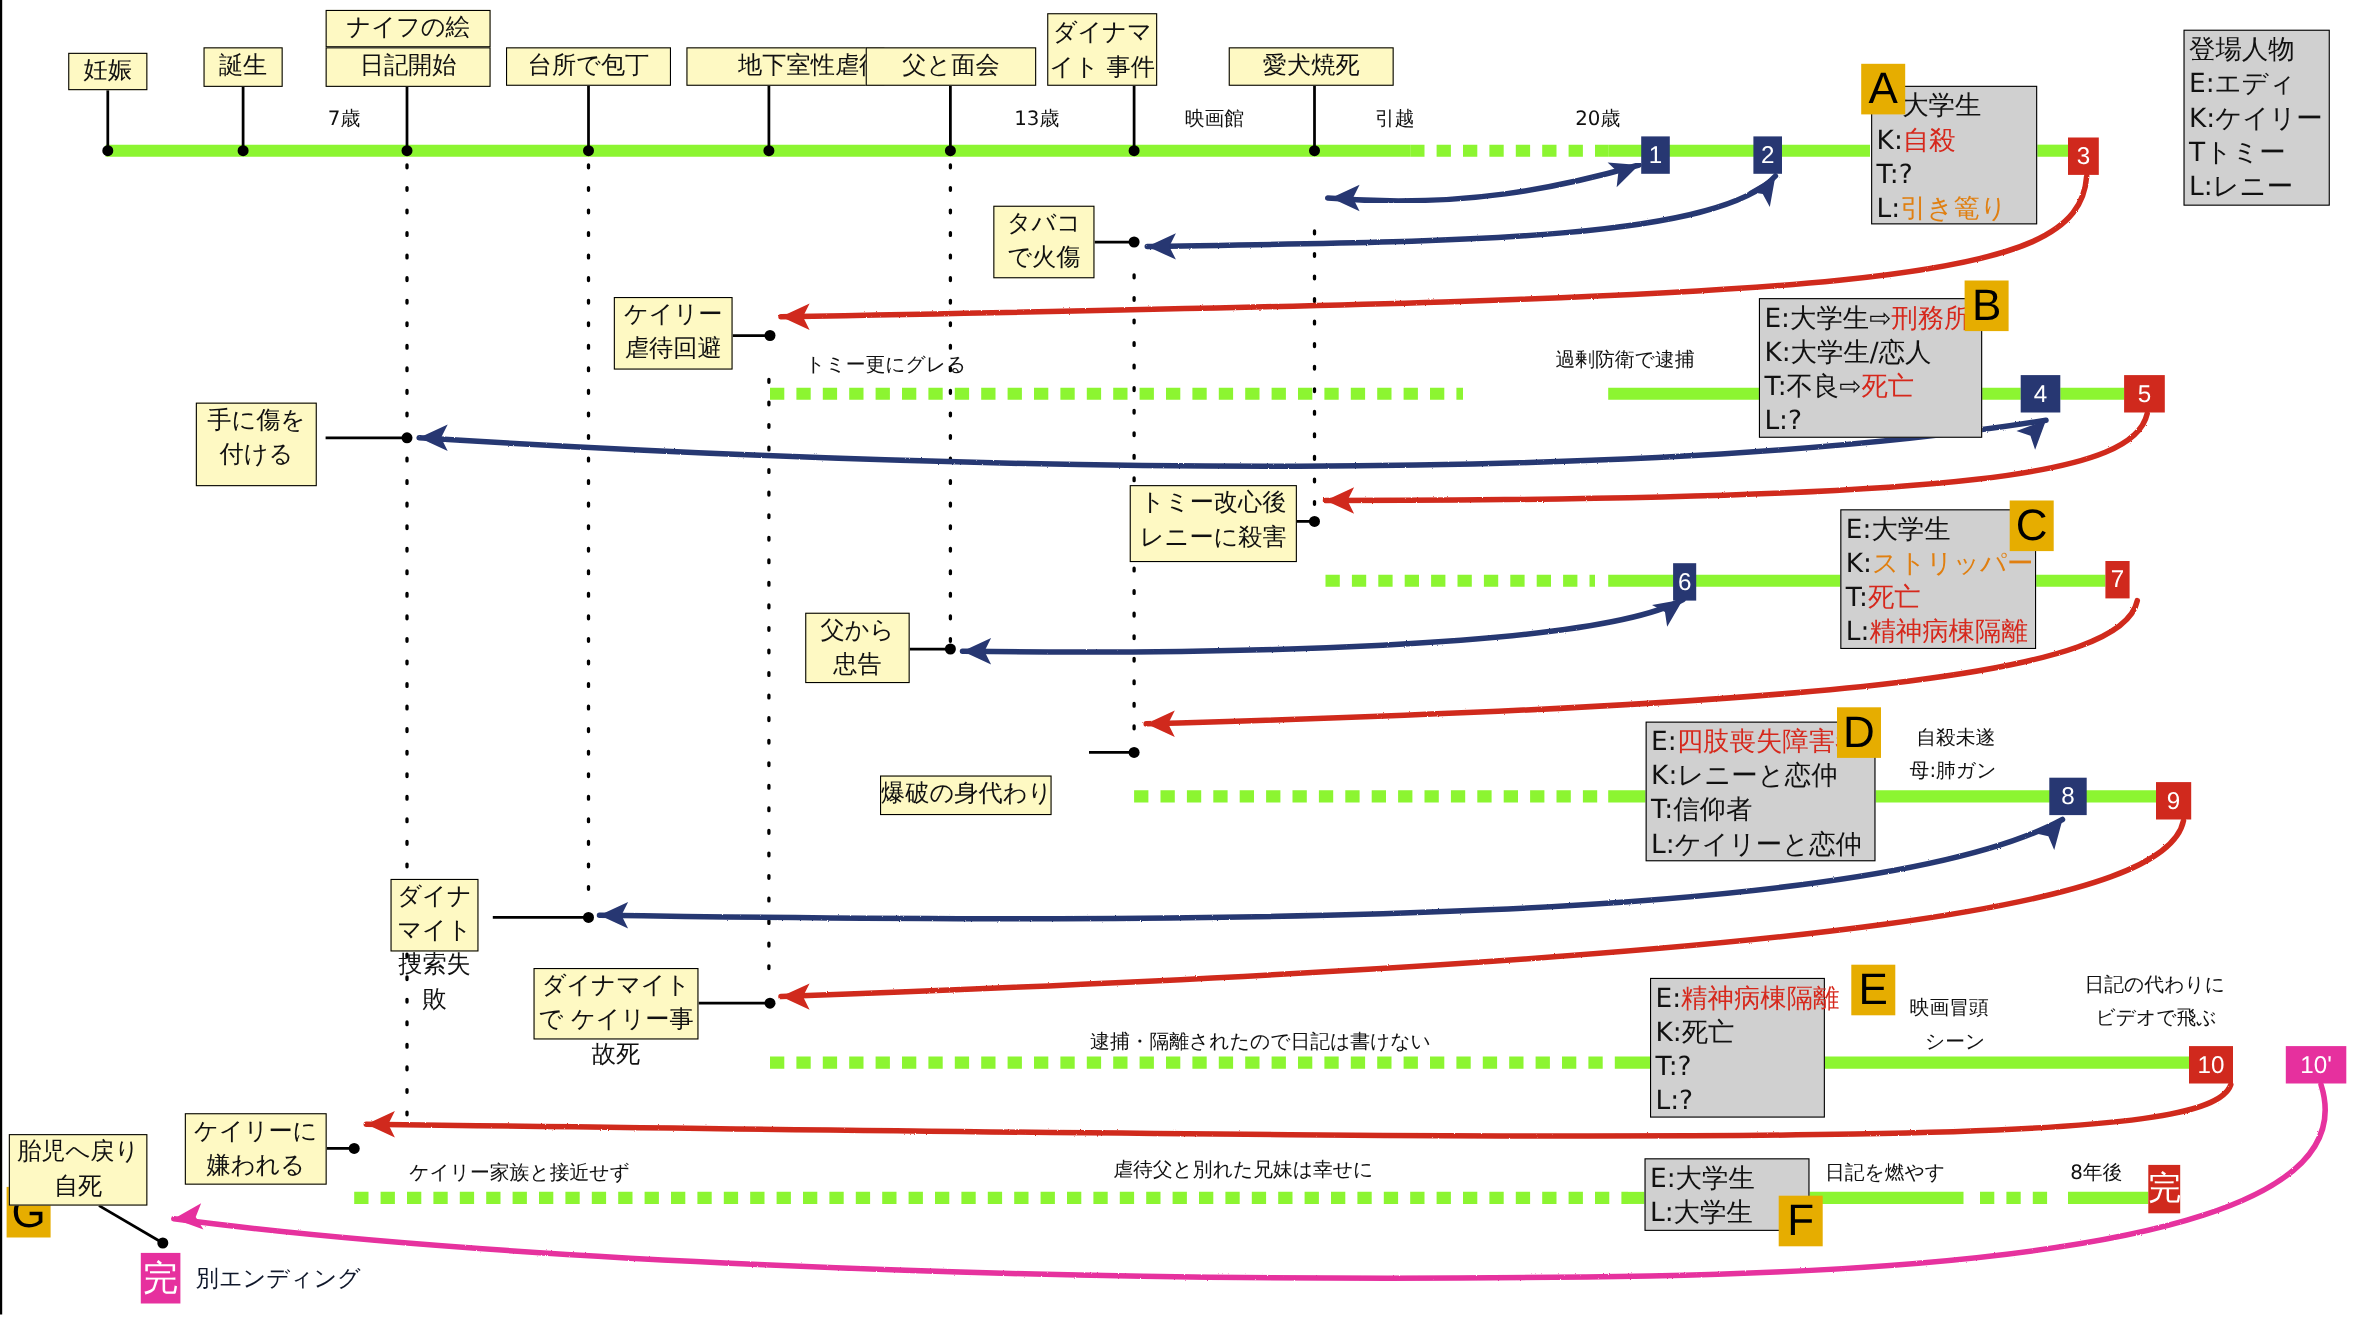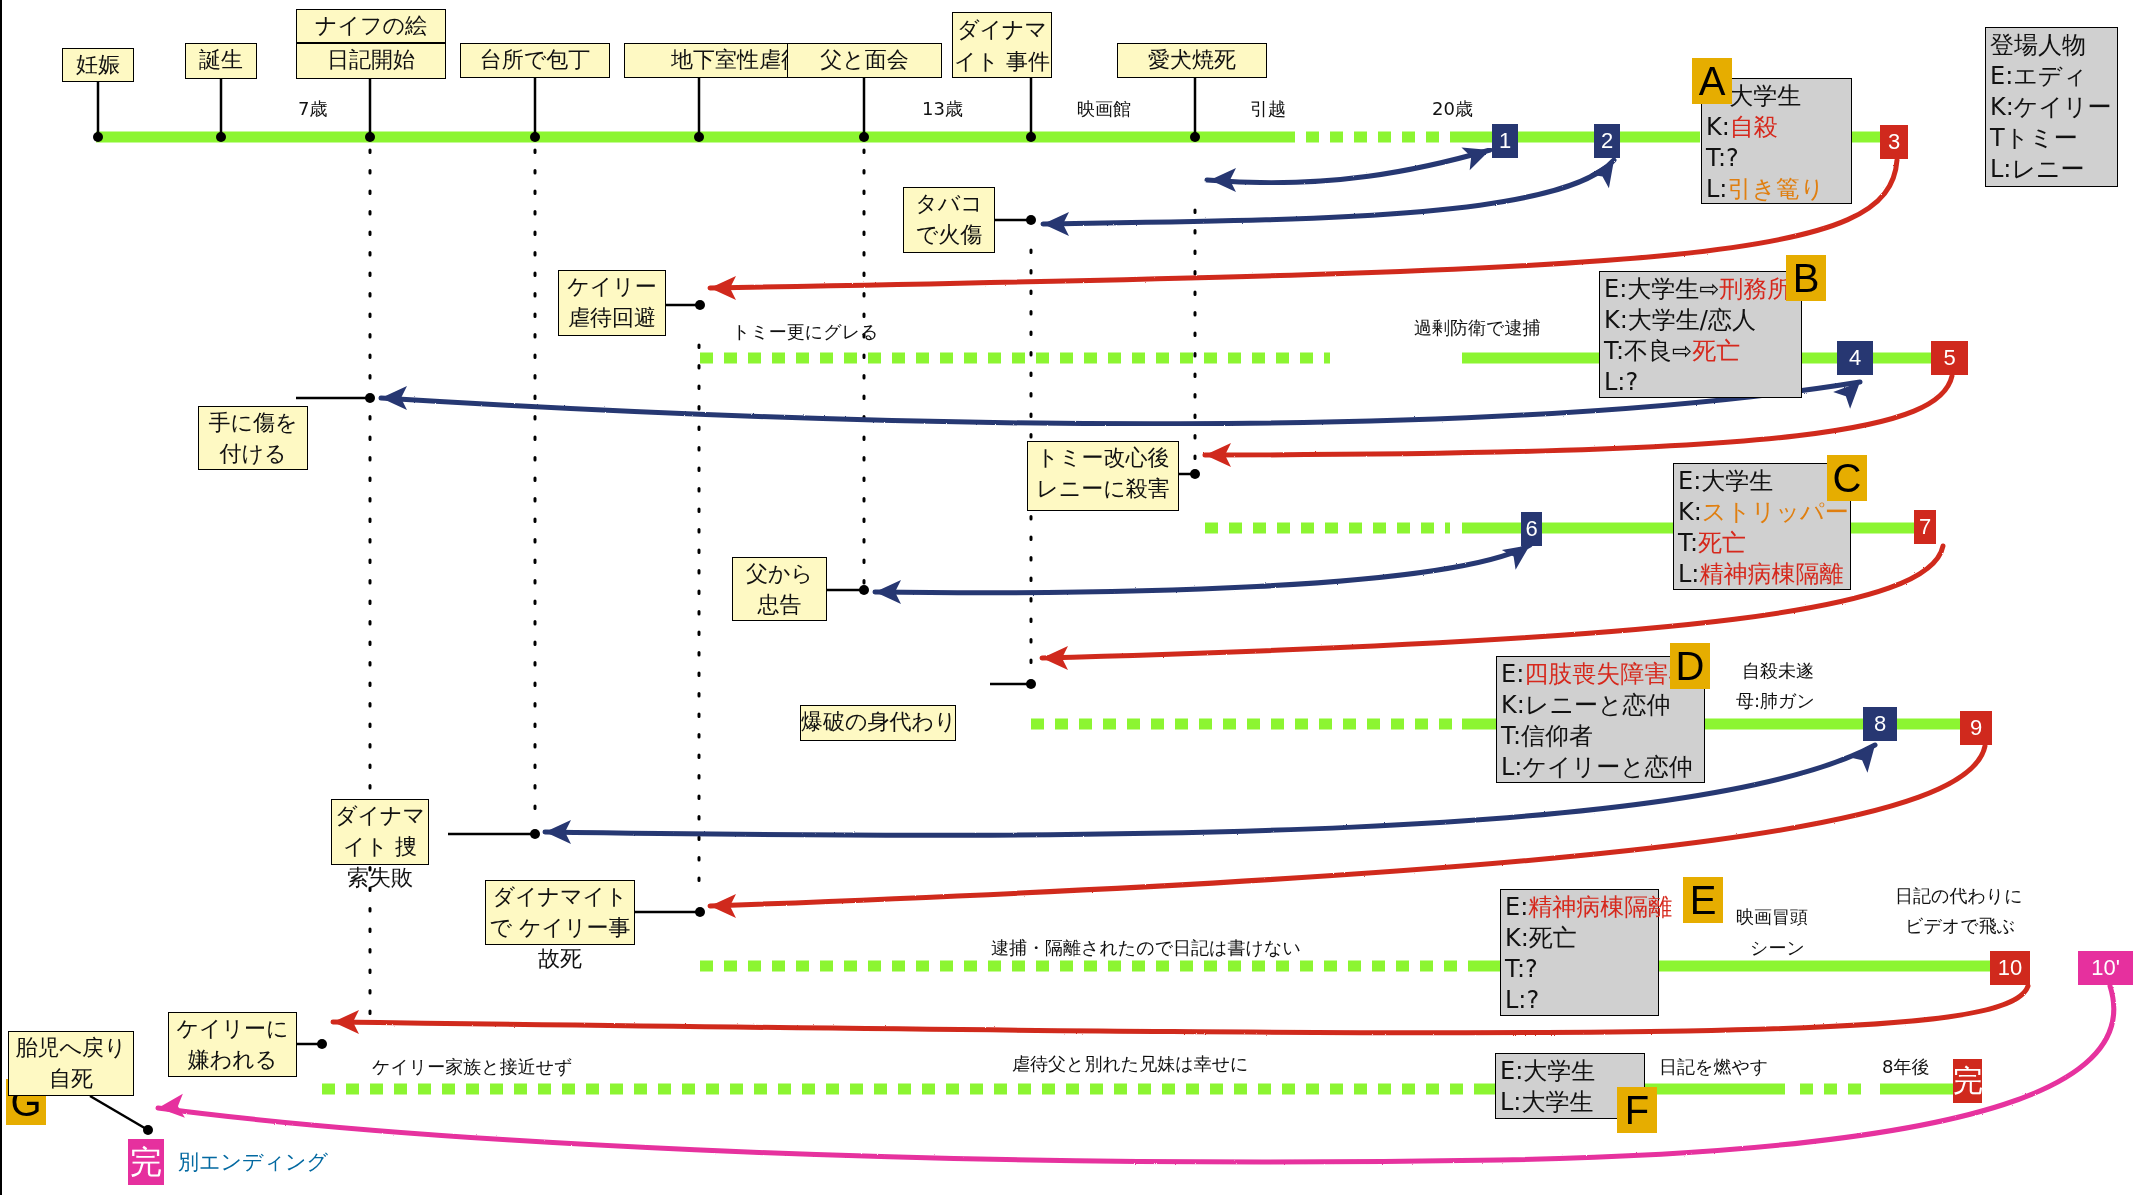--- a/index.html
+++ b/index.html
@@ -6,21 +6,21 @@
   body{width:2143px;height:1197px;overflow:hidden;position:relative;font-family:"DejaVu Sans","Liberation Sans",sans-serif;}
   #frame{position:absolute;left:0;top:0;width:2141px;height:1195px;border-left:2px solid #000;}
   svg{position:absolute;left:0;top:0;}
   .box{position:absolute;border:1.5px solid #000;background:#fef9c3;color:#111;font-size:22px;text-align:center;line-height:31px;box-sizing:border-box;white-space:nowrap;}
   .gbox{position:absolute;border:1.5px solid #000;background:#d0d0d0;color:#111;font-size:24px;line-height:31px;box-sizing:border-box;padding:2px 4px;white-space:nowrap;}
   .lbl{position:absolute;font-size:18px;color:#111;white-space:nowrap;line-height:30px;text-align:center;}
   .badge{position:absolute;color:#fff;font-size:22px;text-align:center;line-height:34px;height:34px;font-family:"Liberation Sans",sans-serif;}
   .letter{position:absolute;background:#e6ad00;color:#000;font-size:40px;line-height:46px;width:40px;height:46px;text-align:center;font-family:"Liberation Sans",sans-serif;}
   .red{color:#d6281c;}
   .orange{color:#e07f10;}
-  .pink{color:#0369a1;}
+  .pink{color:#0f172a;}
 </style>
 </head>
 <body>
 
 <div id="frame"></div>
 
 <svg id="diagram" width="2143" height="1197" viewBox="0 0 2143 1197">
   <defs>
     <filter id="rough" x="-5%" y="-5%" width="110%" height="110%">
       <feTurbulence type="fractalNoise" baseFrequency="0.9" numOctaves="1" result="n"></feTurbulence>
@@ -247,25 +247,25 @@
 <div class="badge" style="left:1914px;top:510px;width:22px;background:#d0291d;">7</div>
 <div class="badge" style="left:1863px;top:707px;width:34px;background:#273772;">8</div>
 <div class="badge" style="left:1960px;top:711px;width:32px;background:#d0291d;">9</div>
 <div class="badge" style="left:1990px;top:951px;width:40px;background:#d0291d;">10</div>
 <div class="badge" style="left:2078px;top:951px;width:55px;background:#e6309e;">10'</div>
 <div class="badge" style="left:1953px;top:1059px;width:29px;height:44px;line-height:44px;font-size:30px;background:#d0291d;">完</div>
 <div class="badge" style="left:128px;top:1139px;width:36px;height:46px;line-height:46px;font-size:32px;background:#e6309e;">完</div>
 
 <div class="box" style="left:903px;top:187px;width:92px;height:66px;white-space:normal;line-height:31px;">タバコ で火傷</div>
 <div class="box" style="left:558px;top:270px;width:108px;height:66px;white-space:normal;line-height:31px;">ケイリー 虐待回避</div>
-<div class="box" style="left:198px;top:366px;width:110px;height:64px;white-space:normal;line-height:31px;margin-top:40px;">手に傷を 付ける</div>
+<div class="box" style="left:178px;top:366px;width:110px;height:76px;white-space:normal;line-height:31px;">手に傷を 付ける</div>
 <div class="box" style="left:1027px;top:441px;width:152px;height:70px;white-space:normal;line-height:31px;">トミー改心後 レニーに殺害</div>
 <div class="box" style="left:732px;top:557px;width:95px;height:64px;white-space:normal;line-height:31px;">父から 忠告</div>
 <div class="box" style="left:800px;top:705px;width:156px;height:36px;text-align:center;">爆破の身代わり</div>
-<div class="box" style="left:331px;top:799px;width:98px;height:66px;white-space:normal;line-height:31px;">ダイナマイト 捜索失敗</div>
+<div class="box" style="left:355px;top:799px;width:80px;height:66px;white-space:normal;line-height:31px;">ダイナマイト 捜索失敗</div>
 <div class="box" style="left:485px;top:880px;width:150px;height:65px;white-space:normal;line-height:31px;">ダイナマイトで ケイリー事故死</div>
 <div class="box" style="left:168px;top:1012px;width:129px;height:65px;white-space:normal;line-height:31px;">ケイリーに 嫌われる</div>
 <div class="box" style="left:8px;top:1031px;width:126px;height:65px;white-space:normal;line-height:31px;">胎児へ戻り 自死</div>
 
 <div class="lbl" style="left:732px;top:317px;">トミー更にグレる</div>
 <div class="lbl" style="left:1414px;top:313px;">過剰防衛で逮捕</div>
 <div class="lbl" style="left:1742px;top:656px;">自殺未遂</div>
 <div class="lbl" style="left:1736px;top:686px;">母:肺ガン</div>
 <div class="lbl" style="left:991px;top:933px;">逮捕・隔離されたので日記は書けない</div>
 <div class="lbl" style="left:1736px;top:902px;">映画冒頭</div>

